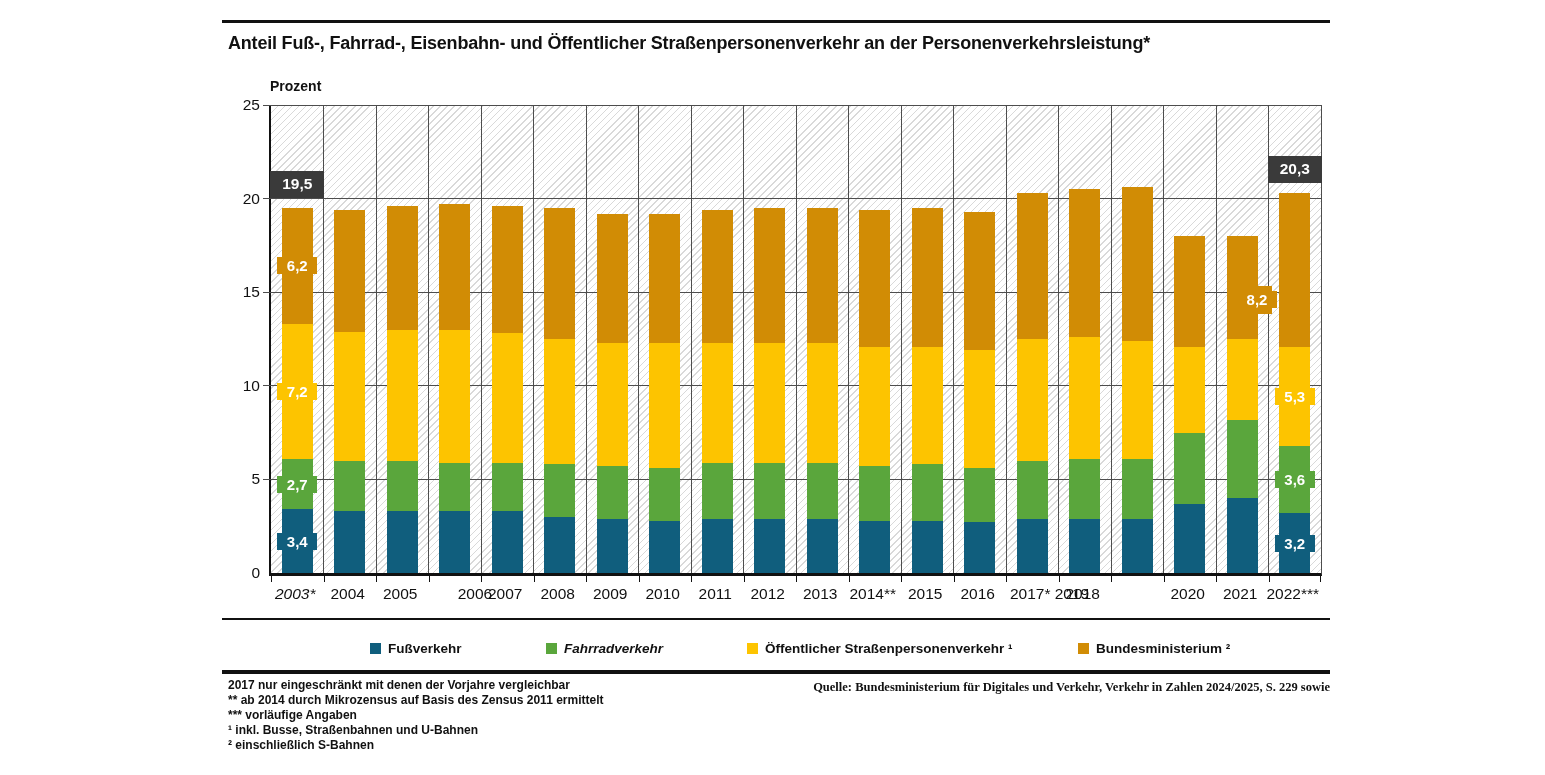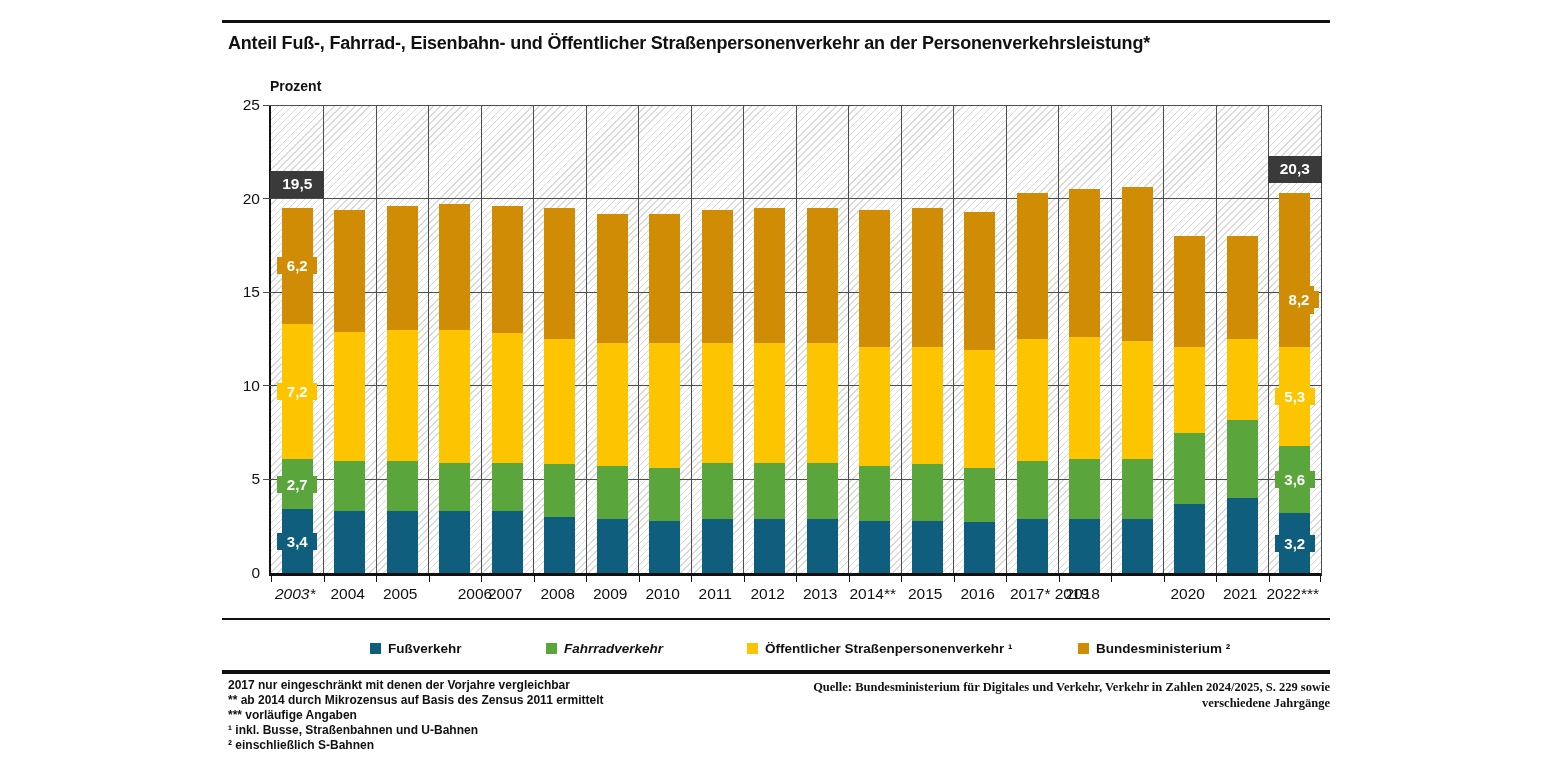--- a/index.html
+++ b/index.html
@@ -189,21 +189,21 @@
       <div class="total-tag" style="left: 26.25px; top: 65.96px;">19,5</div>
       <div class="tag" style="--c: #105e7d; left: 1023.75px; top: 438.048px;">
         <span>3,2</span>
       </div>
       <div class="tag" style="--c: #5aa63c; left: 1023.75px; top: 374.4px;">
         <span>3,6</span>
       </div>
       <div class="tag" style="--c: #fdc400; left: 1023.75px; top: 291.096px;">
         <span>5,3</span>
       </div>
-      <div class="tag" style="--c: #d18c05; left: 1028px; top: 164.736px; margin-top: 16px;">
+      <div class="tag" style="--c: #d18c05; left: 986px; top: 164.736px; margin-top: 16px;">
         <span>8,2</span>
       </div>
       <div class="total-tag" style="left: 1023.75px; top: 50.984px;">20,3</div>
     </div>
   <div id="ylabels">
       <div class="ylab" style="top: 564px;">0</div>
       <div class="ylab" style="top: 470.4px;">5</div>
       <div class="ylab" style="top: 376.8px;">10</div>
       <div class="ylab" style="top: 283.2px;">15</div>
       <div class="ylab" style="top: 189.6px;">20</div>
@@ -255,15 +255,14 @@
 
   <div class="fn-left" id="fnleft">
       <div class="">2017 nur eingeschränkt mit denen der Vorjahre vergleichbar</div>
       <div class="">** ab 2014 durch Mikrozensus auf Basis des Zensus 2011 ermittelt</div>
       <div class="">*** vorläufige Angaben</div>
       <div class="">¹ inkl.  Busse, Straßenbahnen und U-Bahnen</div>
       <div class="">² einschließlich S-Bahnen</div>
     </div>
   <div class="src" id="source">
       <div class="">Quelle: Bundesministerium für Digitales und Verkehr, Verkehr in Zahlen 2024/2025, S. 229 sowie</div>
-      <div class="">verschiedene Jahrgänge</div>
     </div>
 </div>
 
 </body></html>

